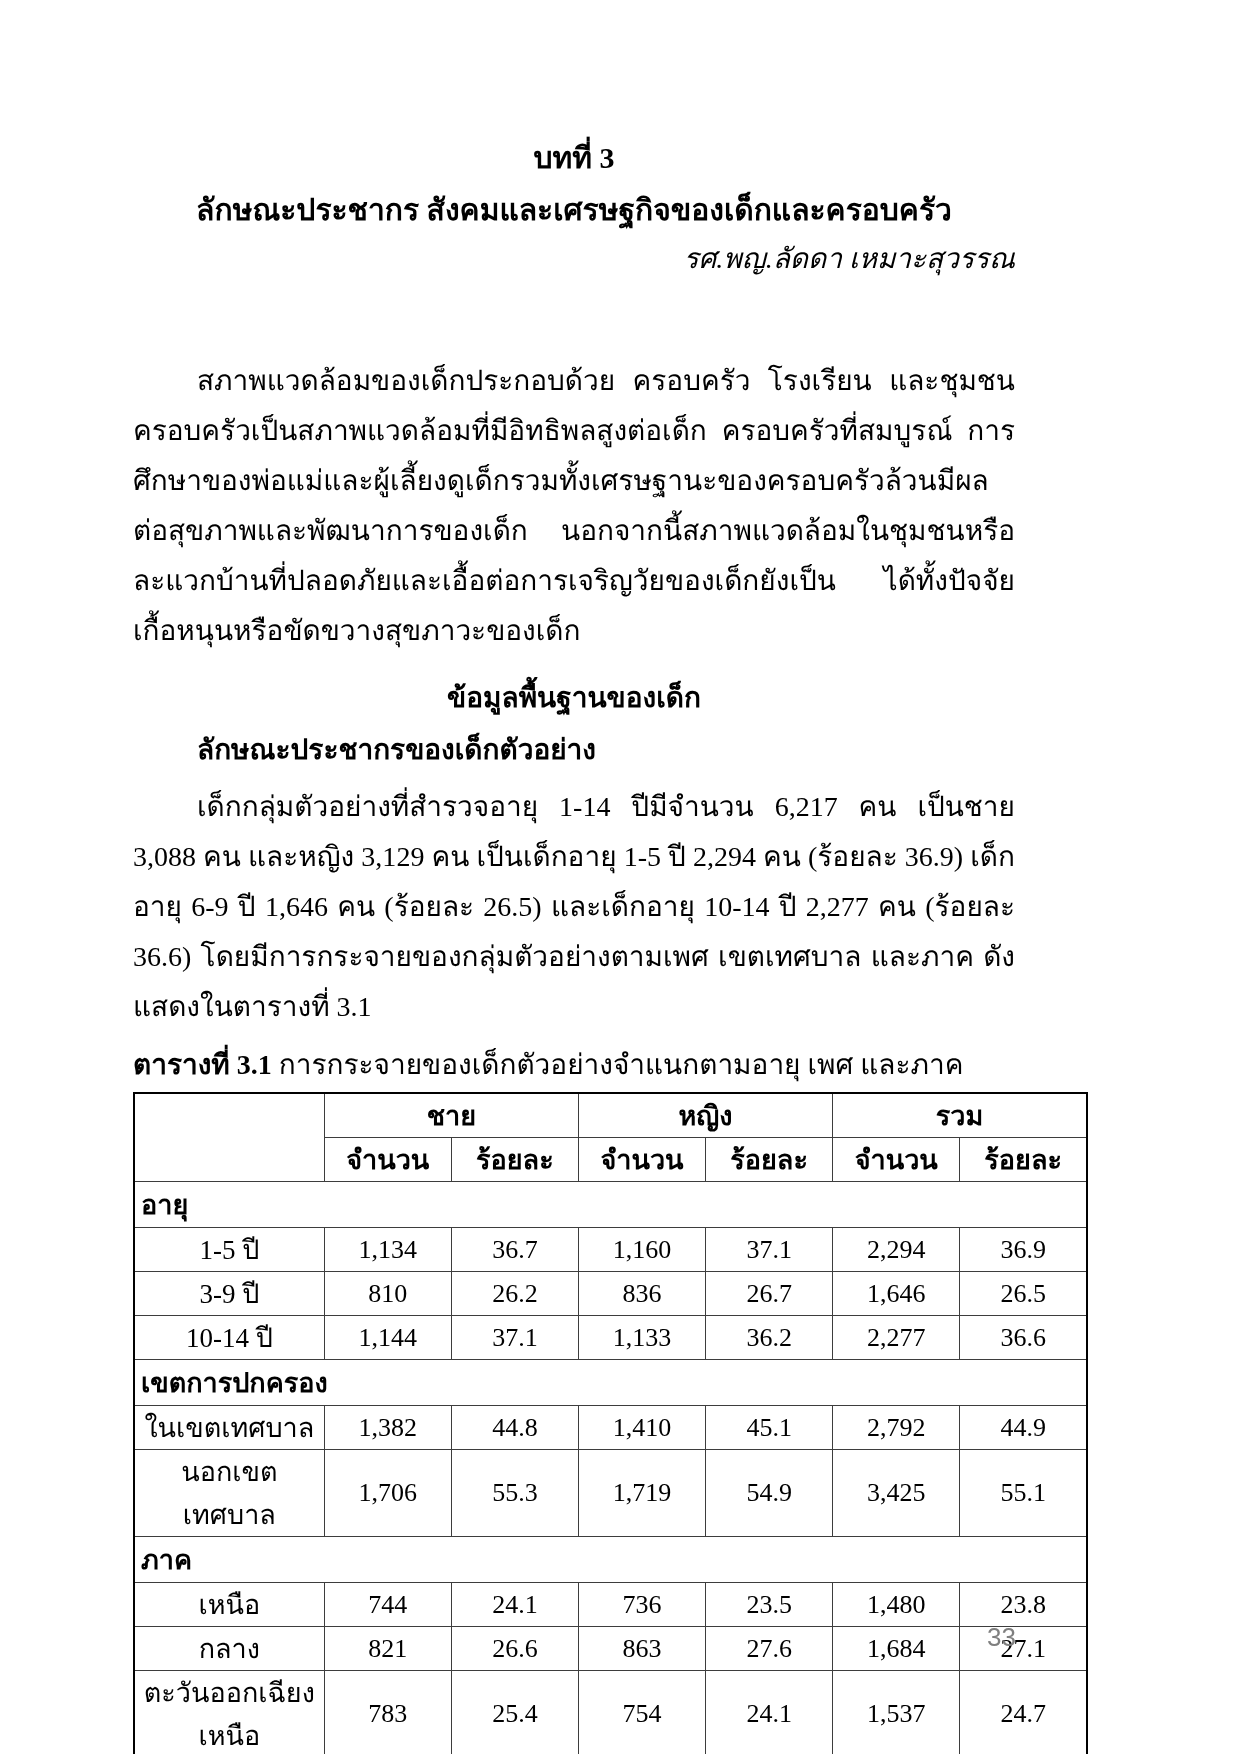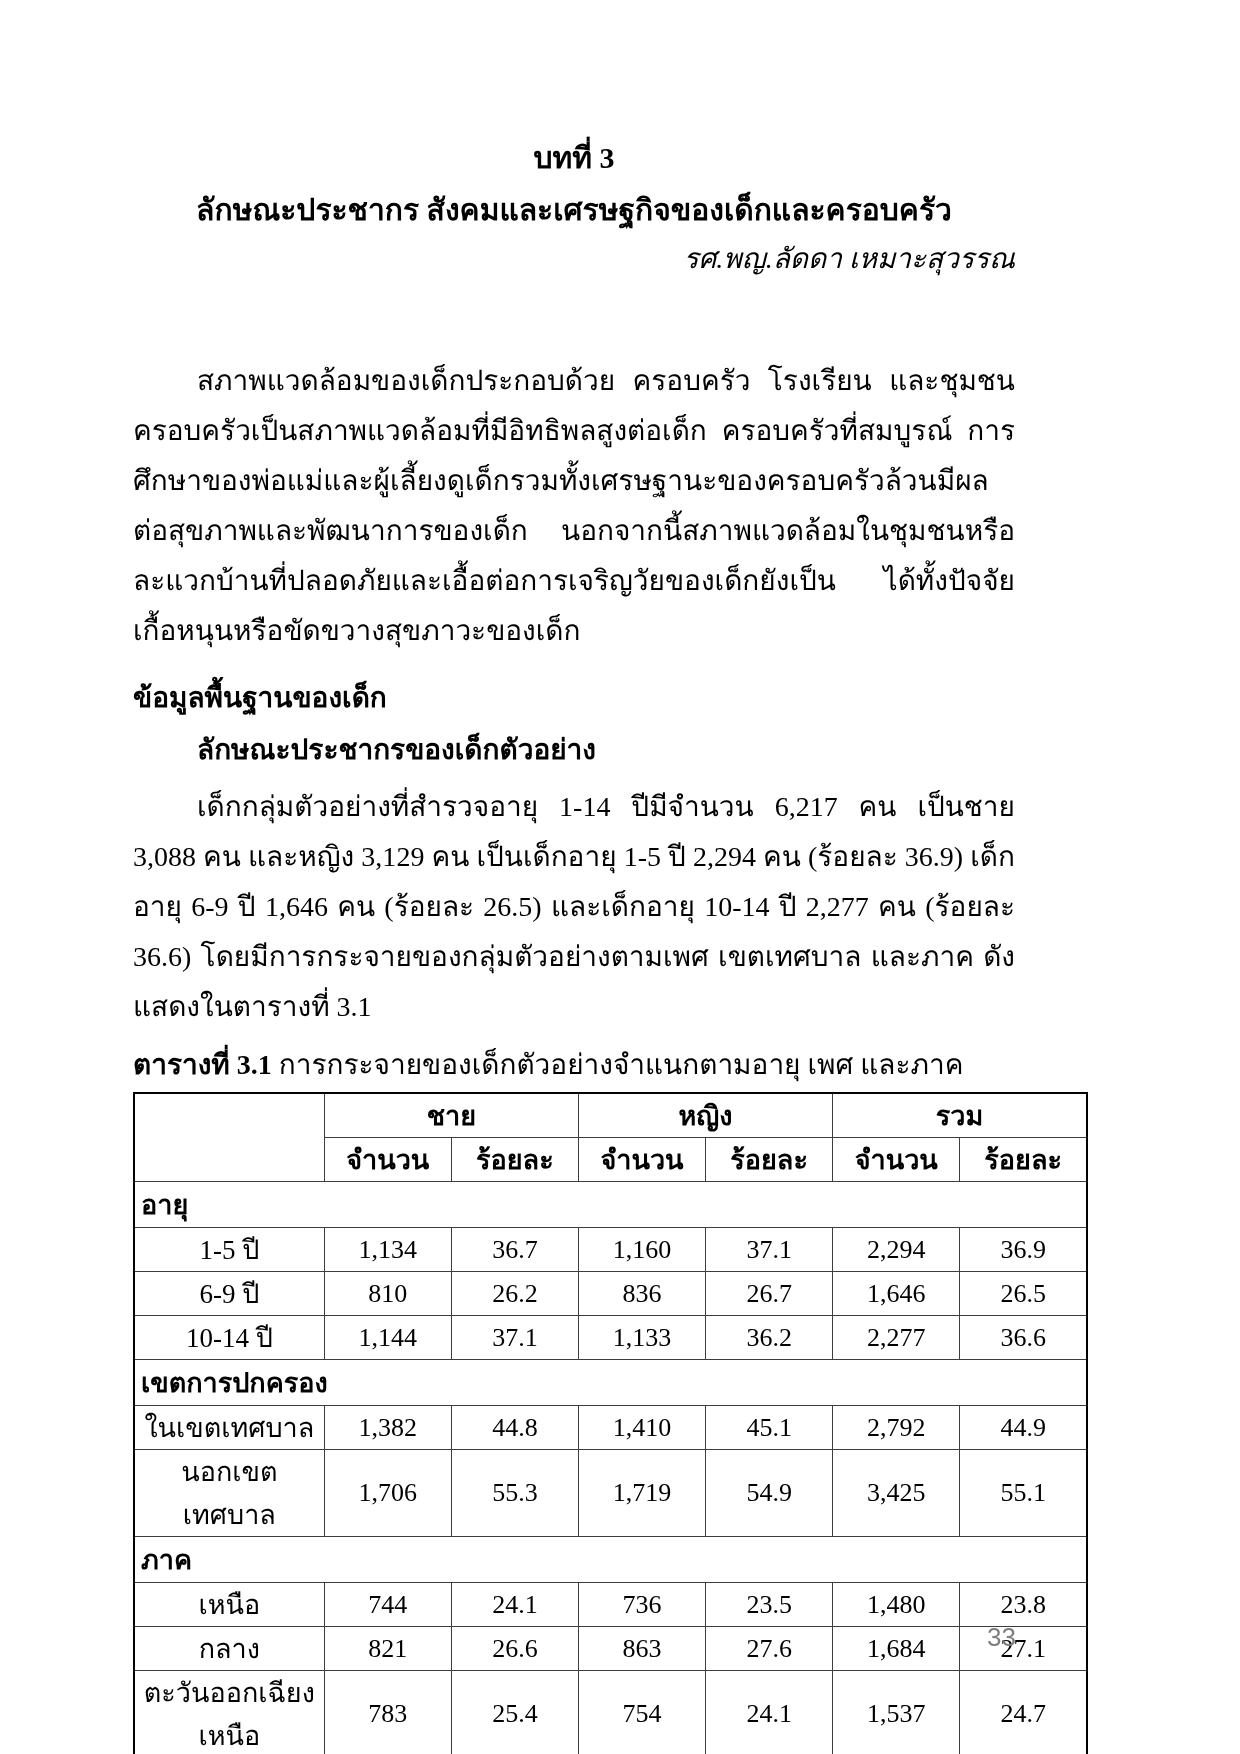--- a/index.html
+++ b/index.html
@@ -26,20 +26,21 @@
   }
   .body-par {
     font-size:28px; line-height:50px;
     text-align:justify; margin:0;
     text-indent:64px;
   }
   .par-intro { margin-top:80px; }
   .heading-1 {
     font-size:28px; font-weight:bold; line-height:36px;
     margin:24px 0 10px 0;
+    text-align:center;
   }
   .heading-2 {
     font-size:28px; font-weight:bold; line-height:36px;
     margin:16px 0 0 0; padding-left:64px;
   }
   .par-sample { margin-top:14px; }
   .table-caption {
     font-size:28px; line-height:34px; margin:16px 0 0 0;
   }
   .table-caption .cap-label { font-weight:bold;text-align:right; }
@@ -129,21 +130,21 @@
         <tr>
           <td class="row-label">1-5 ปี</td>
           <td class="num">1,134</td>
           <td class="num">36.7</td>
           <td class="num">1,160</td>
           <td class="num">37.1</td>
           <td class="num">2,294</td>
           <td class="num">36.9</td>
         </tr>
         <tr>
-          <td class="row-label">6-9 ปี</td>
+          <td class="row-label">3-9 ปี</td>
           <td class="num">810</td>
           <td class="num">26.2</td>
           <td class="num">836</td>
           <td class="num">26.7</td>
           <td class="num">1,646</td>
           <td class="num">26.5</td>
         </tr>
         <tr>
           <td class="row-label">10-14 ปี</td>
           <td class="num">1,144</td>

